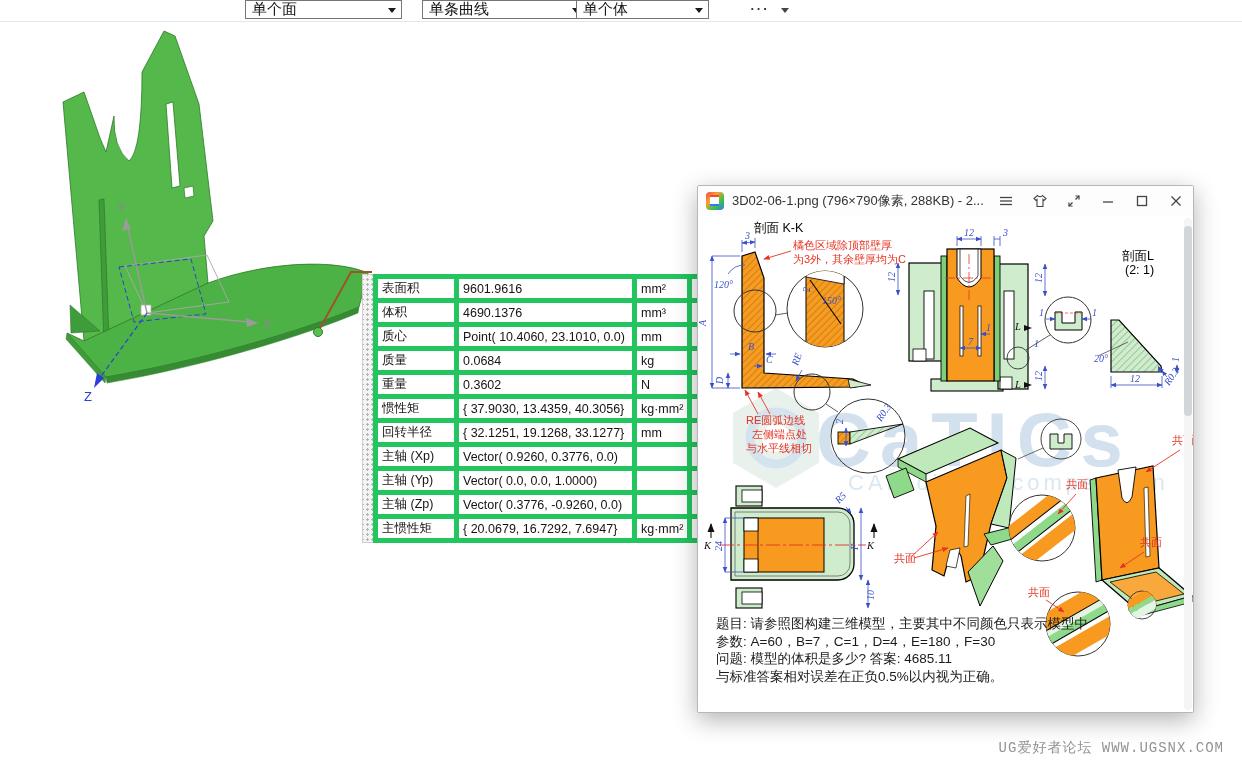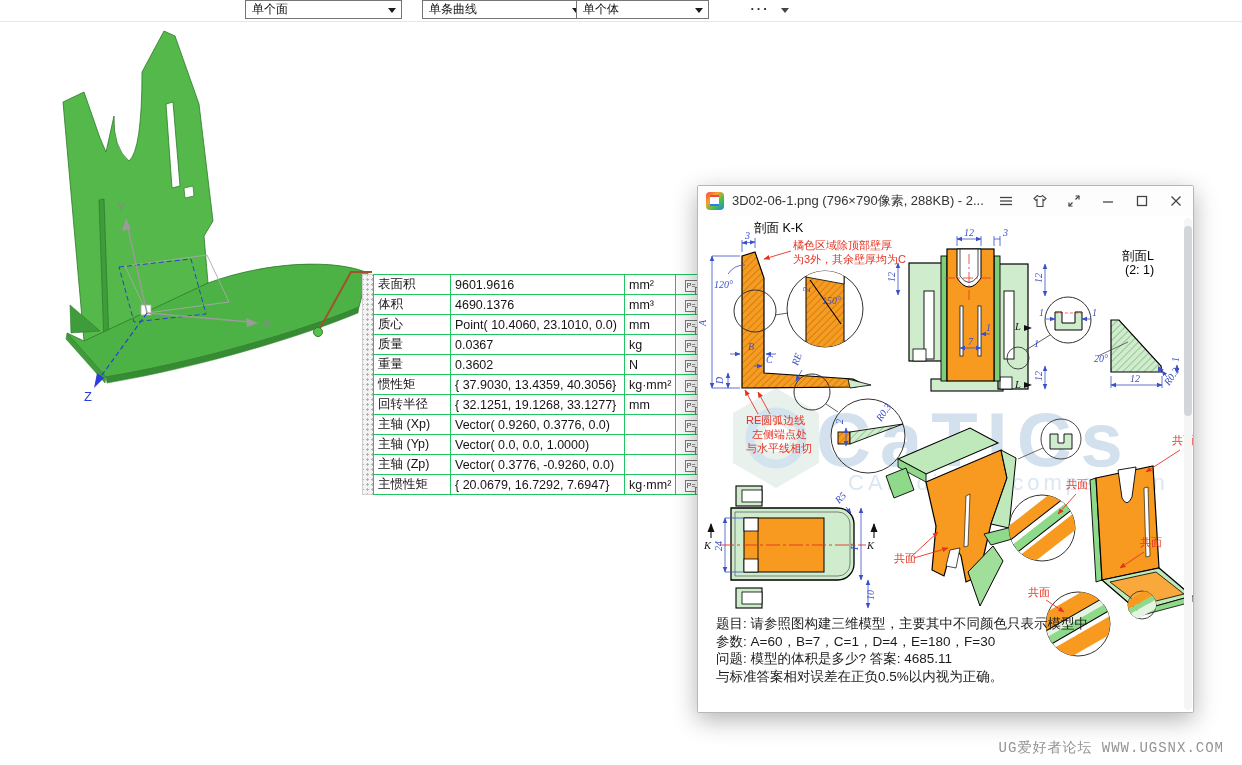--- a/index.html
+++ b/index.html
@@ -3,33 +3,33 @@
 <meta charset="utf-8">
 <style>
   html,body{margin:0;padding:0;}
   body{
     width:1242px;height:765px;position:relative;overflow:hidden;
     background:#ffffff;font-family:"Liberation Sans",sans-serif;
   }
   
   .toolbar{position:absolute;left:0;top:0;width:1242px;height:21px;background:#fff;border-bottom:1px solid #dfe8f2;}
   .tb-select{position:absolute;top:0;height:19px;background:#fff;border:1px solid #757575;box-sizing:border-box;
-    font-size:12px;color:#111;display:flex;align-items:center;padding:0 20px 0 6px;white-space:nowrap;font-family:Liberation Mono, monospace;}
+    font-size:15px;color:#111;display:flex;align-items:center;padding:0 20px 0 6px;white-space:nowrap;font-family:Liberation Mono, monospace;}
   .tb-select .arr{position:absolute;right:5px;top:7px;width:0;height:0;
     border-left:4px solid transparent;border-right:4px solid transparent;border-top:5px solid #1a1a1a;}
   .tb-more{position:absolute;left:742px;top:1px;width:36px;height:17px;text-align:center;
     font-size:13px;font-weight:bold;color:#333;letter-spacing:2px;line-height:15px;}
   .tb-ovf{position:absolute;left:781px;top:8px;width:0;height:0;
     border-left:4px solid transparent;border-right:4px solid transparent;border-top:5px solid #444;}
   
   .mwrap{position:absolute;left:362px;top:274px;display:flex;align-items:stretch;}
   .mgrip{width:10px;background:#f3f3f3;border:1px solid #cfcfcf;border-right:none;
     background-image:radial-gradient(#b3b3b3 1px, transparent 1.3px);background-size:5px 5px;background-position:2px 2px;}
   table.mtable{border-collapse:collapse;background:#fff;font-size:12.5px;color:#141414;border:1px solid #adadad;}
-  .mtable td{border:1px solid #22c55e;height:19px;padding:0 4px;white-space:nowrap;vertical-align:middle;margin-left:16px;}
+  .mtable td{border:5px solid #22c55e;height:19px;padding:0 4px;white-space:nowrap;vertical-align:middle;margin-left:16px;}
   .mtable td.c-label{width:68px;}
   .mtable td.c-value{width:165px;}
   .mtable td.c-unit{width:36px;}
   .mtable td.c-icon{width:26px;background:#fbfbfb;text-align:center;padding:0 3px;}
   .pexp{display:inline-block;position:relative;width:15px;height:12px;border:1px solid #7a7a7a;background:#fff;
     font-size:7px;line-height:10px;color:#333;text-align:left;padding-left:1px;box-sizing:border-box;}
   .pexp .disk{position:absolute;right:-4px;bottom:-4px;width:8px;height:8px;border:1px solid #7a7a7a;background:#ececec;box-sizing:border-box;}
   .pexp .disk:after{content:"";position:absolute;left:1px;top:2px;width:4px;height:3px;background:#fff;border:1px solid #999;}
   
   .viewer{position:absolute;left:697px;top:185px;width:497px;height:528px;background:#fff;
@@ -138,21 +138,21 @@
         <td class="c-icon"><span class="pexp"><span>P=</span><span class="disk"></span></span></td>
       </tr>
       <tr>
         <td class="c-label">质心</td>
         <td class="c-value">Point( 10.4060, 23.1010, 0.0)</td>
         <td class="c-unit">mm</td>
         <td class="c-icon"><span class="pexp"><span>P=</span><span class="disk"></span></span></td>
       </tr>
       <tr>
         <td class="c-label">质量</td>
-        <td class="c-value">0.0367</td>
+        <td class="c-value">0.0684</td>
         <td class="c-unit">kg</td>
         <td class="c-icon"><span class="pexp"><span>P=</span><span class="disk"></span></span></td>
       </tr>
       <tr>
         <td class="c-label">重量</td>
         <td class="c-value">0.3602</td>
         <td class="c-unit">N</td>
         <td class="c-icon"><span class="pexp"><span>P=</span><span class="disk"></span></span></td>
       </tr>
       <tr>

